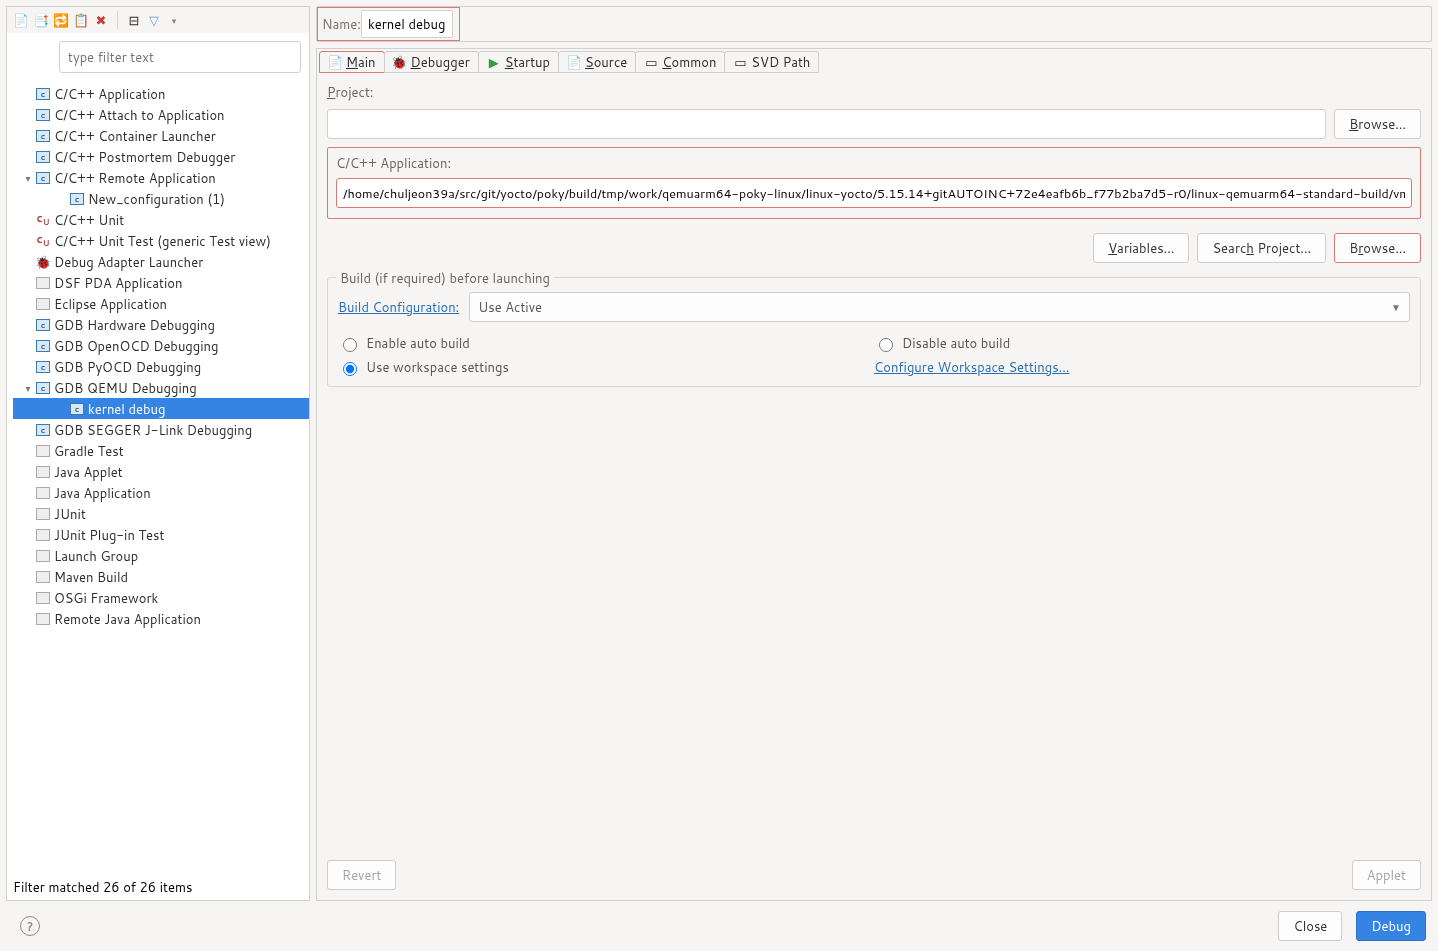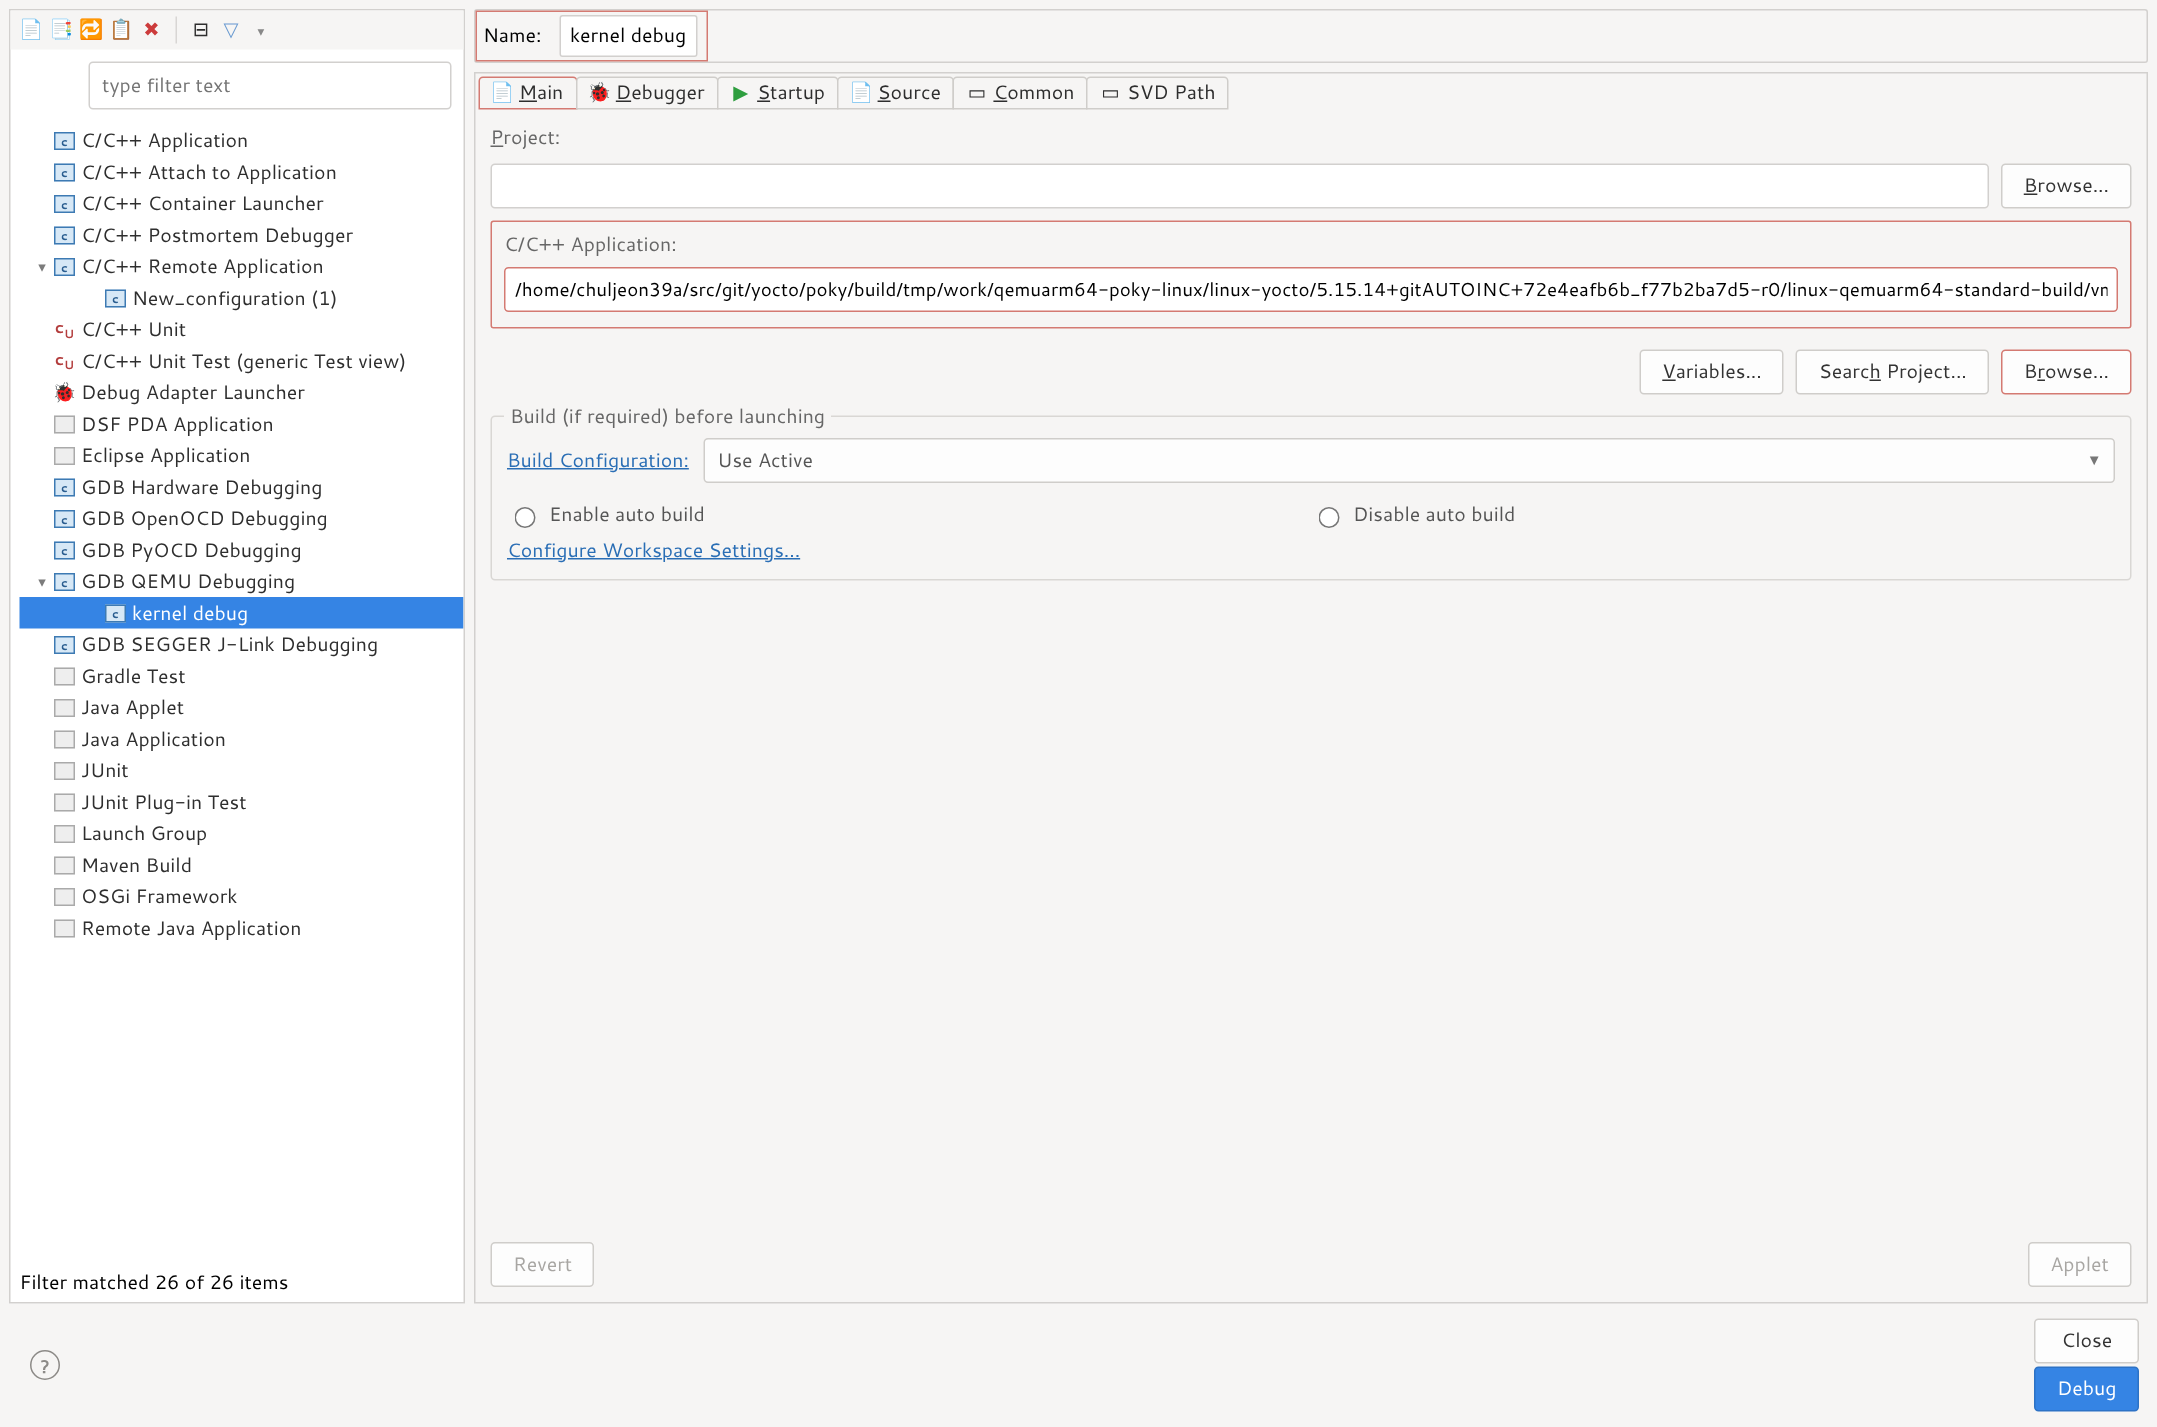--- a/index.html
+++ b/index.html
@@ -16,21 +16,21 @@
   .tree { flex: 1; overflow: auto; padding: 2px 0 2px 6px; }
   .tree-row { display: flex; align-items: center; height: 21px; padding-right: 4px; cursor: pointer; white-space: nowrap; }
   .tree-row.sel { background: #3584e4; color: #fff; }
   .tw { width: 14px; text-align: center; color: #7c7c7c; font-size: 10px; user-select: none; }
   .node-icon { width: 16px; height: 16px; margin-right: 3px; flex-shrink: 0; display: inline-flex; align-items:center; justify-content:center;}
   .filter-status { border-top: none; padding: 4px 6px; color: #000000; }
   
   .right-panel { flex: 1; display: flex; flex-direction: column; gap: 6px; min-width: 0; }
   .name-row { display: flex; align-items: center; border: 1px solid #d2d0ce; border-radius: 2px; background:#f6f5f4; height:36px; }
   .name-row .hl { border: 1px solid #d47a72; display:flex; align-items:center; height:100%; padding:0 6px 0 2px;}
-  .name-row label { color: #000000; margin: 0 12px 0 2px; }
+  .name-row label { color: #737373; margin: 0 0 0 2px; }
   .name-row input { border: 1px solid #d2d0ce; border-radius: 2px; padding: 4px 6px; width: 92px; outline:none;}
   .tab-container { flex: 1; border: 1px solid #d2d0ce; background: #f6f5f4; display: flex; flex-direction: column; min-height:0;}
   .tab-strip { display: flex; align-items: center; padding: 2px 2px 0 2px; gap: 0; }
   .tab { display: flex; align-items: center; gap: 4px; padding: 2px 8px; border: 1px solid #cfcdca; border-bottom: 1px solid #cfcdca; background: #f6f5f4; border-radius: 3px 3px 0 0; cursor: pointer; margin-right:-1px; height:22px;}
   .tab.active { background: #f6f5f4; border:1px solid #d47a72; }
   .tab .ticon{width:14px;height:14px;display:inline-flex;align-items:center;justify-content:center;}
   .tab span.lbl .ul{text-decoration:underline;}
   .tab-body { flex: 1; padding: 10px 10px 10px 10px; display: flex; flex-direction: column; gap: 8px; overflow:auto;}
   .field-label { color: #666; }
   .field-label .ul{text-decoration:underline;}
@@ -50,21 +50,21 @@
   .bc-row .combo { flex: 1; display: flex; align-items: center; justify-content: space-between; border: 1px solid #cfcdca; background: #fdfdfd; border-radius: 3px; padding: 5px 8px; color:#555;}
   .combo .chev{color:#777;font-size:10px;}
   .radio-grid { display: grid; grid-template-columns: 1fr 1fr; row-gap: 6px; align-items: center; }
   .radio { display: flex; align-items: center; gap: 6px; color: #555; }
   .radio input{width:14px;height:14px;}
   .link { color: #2a6eb5; text-decoration: underline; cursor:pointer;}
   .bottom-band { display:flex; justify-content:space-between; padding:18px 10px 10px; gap:8px;}
   
   .footer { display: flex; align-items: center; justify-content: space-between; padding: 10px 6px 10px 14px; }
   .footer .q{width:20px;height:20px;border:1.5px solid #8c8a87;border-radius:50%;display:flex;align-items:center;justify-content:center;color:#8c8a87;font-weight:bold;font-size:12px;cursor:pointer;}
-  .footer .btns{display:flex;gap:2px;flex-direction:column;}
+  .footer .btns{display:flex;gap:14px;}
   .btn.primary{background:#3584e4;border-color:#2d72c5;color:#fff;}
   
   .ic-c{width:14px;height:12px;border:1px solid #3d7ab3;background:#d7e8f6;position:relative;font-size:8px;font-weight:bold;color:#2a5d8f;display:flex;align-items:center;justify-content:center;}
   .ic-c::before{content:"c";}
   .ic-cu{color:#b33d3d;font-weight:bold;font-size:11px;}
   .ic-generic{width:14px;height:12px;border:1px solid #aaa;background:#eee;}
 </style>
 </head>
 <body>
 
@@ -335,20 +335,24 @@
             </div>
             <div class="radio-grid">
               <label class="radio">
                   <input type="radio" name="bb" style="">
                   <span>Enable auto build</span>
                 </label>
               <label class="radio">
                   <input type="radio" name="bb" style="">
                   <span>Disable auto build</span>
                 </label>
+              <label class="radio">
+                  <input type="radio" name="bb" checked="" style="">
+                  <span>Use workspace settings</span>
+                </label>
               <a class="link">Configure Workspace Settings...</a>
             </div>
           </div>
         </div>
 
         <div class="bottom-band">
           <button class="btn disabled">Revert</button>
           <button class="btn disabled">Applet</button>
         </div>
       </div>

